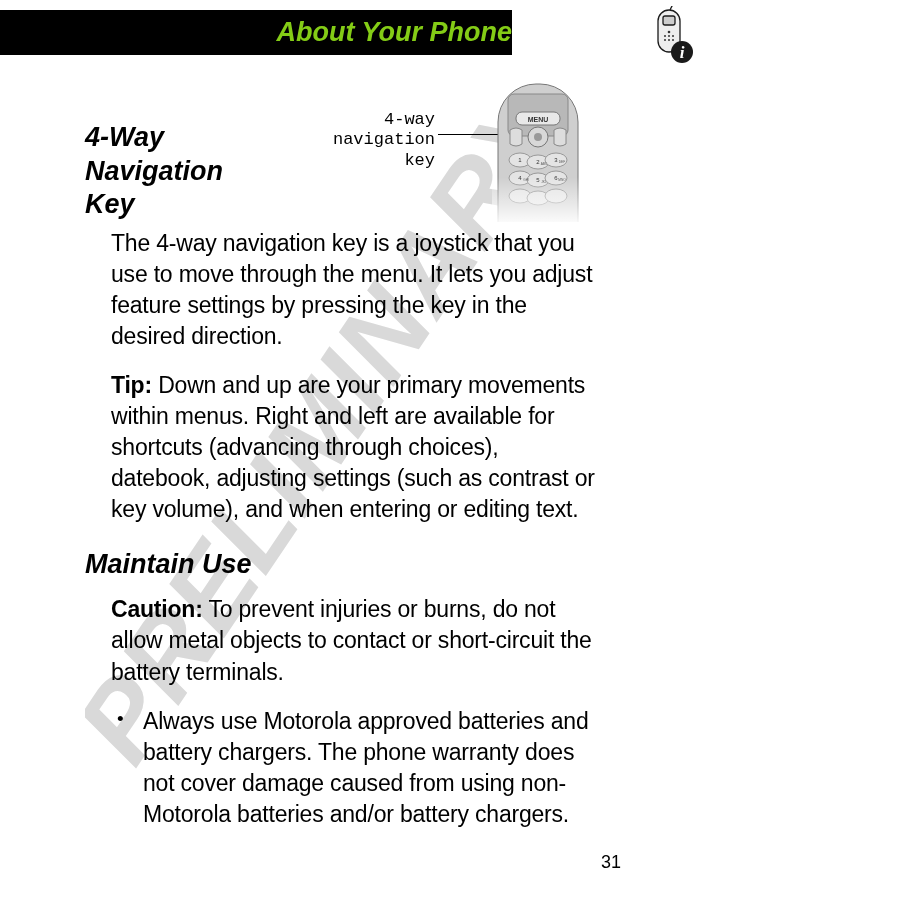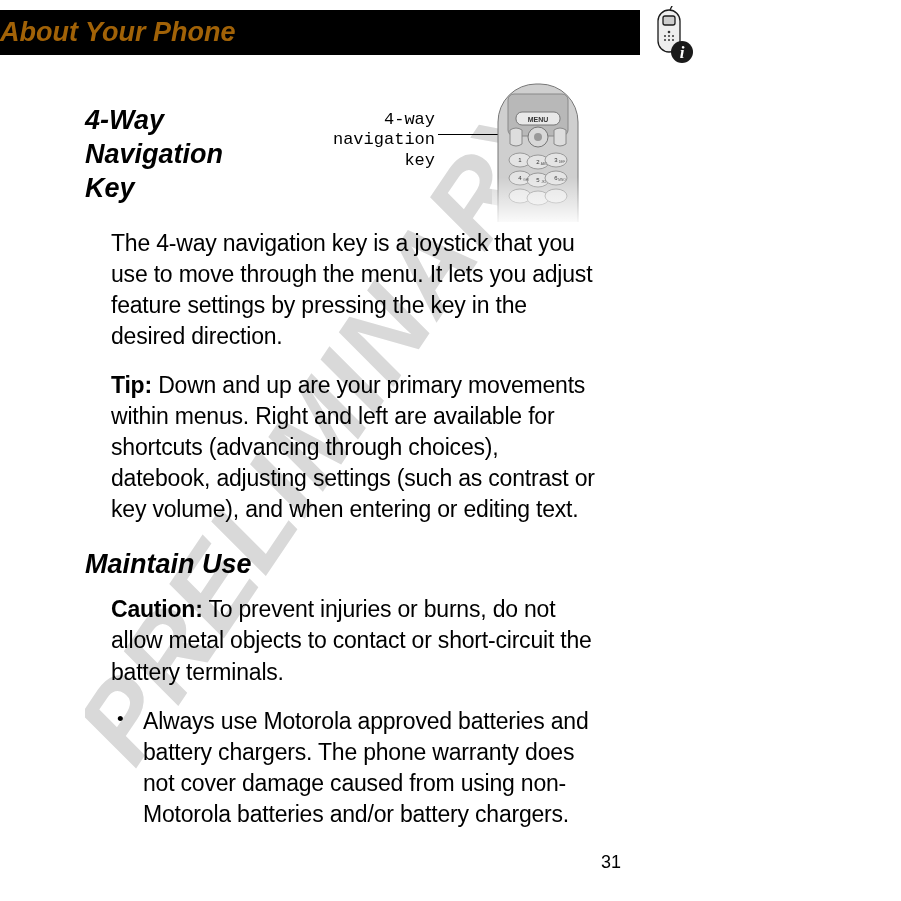--- a/index.html
+++ b/index.html
@@ -13,29 +13,29 @@
   }
   .page {
     position: relative;
     width: 100%;
     height: 100%;
   }
   .header-bar {
     position: absolute;
     top: 10px;
     left: 0;
-    width: 640px;
+    width: 512px;
     height: 45px;
     background: #000;
-    color: #a16207;
+    color: #84cc16;
     font-family: Arial, sans-serif;
     font-weight: bold;
     font-style: italic;
     font-size: 27px;
-    text-align: left;
+    text-align: right;
     line-height: 45px;
   }
   .phone-icon-wrap {
     position: absolute;
     top: 6px;
     left: 636px;
     width: 60px;
     height: 60px;
     display: flex;
     align-items: center;
@@ -53,21 +53,21 @@
   .watermark svg { width: 100%; height: 100%; }
   .content {
     position: absolute;
     top: 82px;
     left: 85px;
     width: 510px;
     z-index: 1;
   }
   .head-row {
     display: flex;
-    align-items: center;
+    align-items: flex-end;
     margin-bottom: 6px;
   }
   .section-heading {
     font-family: Arial, sans-serif;
     font-weight: bold;
     font-style: italic;
     color: #000;
     font-size: 27px;
     line-height: 1.25;
     width: 180px;

